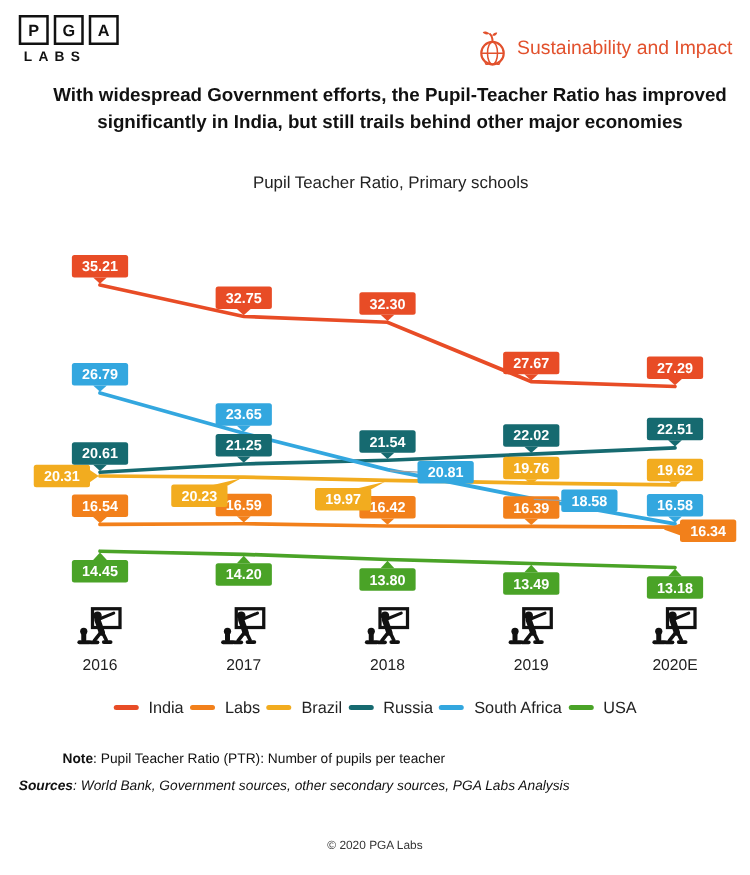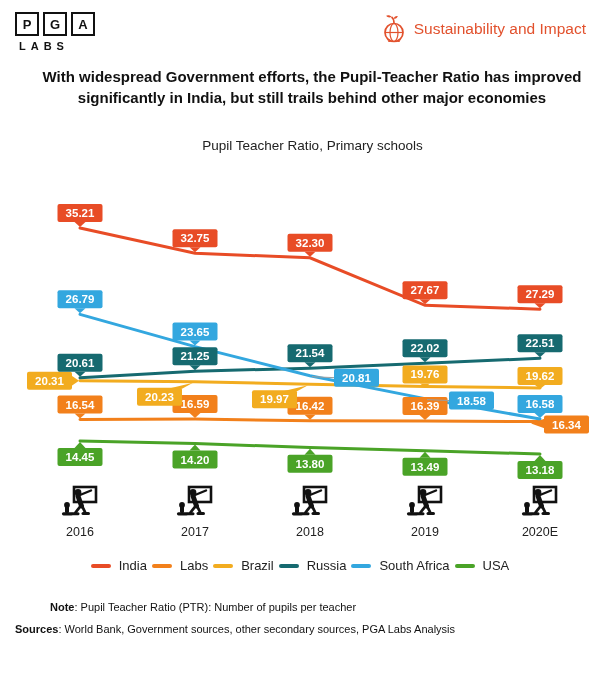--- a/index.html
+++ b/index.html
@@ -6,39 +6,39 @@
   .page{position:relative;width:600px;height:700px;background:#fff;overflow:hidden;
         font-family:"Liberation Sans",sans-serif;color:#111;}
   
   .logo{position:absolute;left:15px;top:12px;}
   .logo-boxes{display:flex;gap:4px;}
   .logo-box{width:20px;height:20px;border:2.5px solid #111;display:flex;align-items:center;
             justify-content:center;font-weight:bold;font-size:13px;}
   .logo-sub{font-size:11px;font-weight:bold;letter-spacing:5px;
             margin-top:4px;padding-left:4px;}
   
-  .badge{position:absolute;right:14px;top:14px;display:flex;align-items:center;gap:7px;}
+  .badge{position:absolute;right:14px;top:24px;display:flex;align-items:center;gap:7px;}
   .badge-text{font-size:15.5px;color:#E2512D;}
   
   .title{position:absolute;top:66px;left:0;right:0;text-align:center;font-weight:bold;
          font-size:15px;line-height:21px;margin-left:24px;}
   .title span{display:inline-block;max-width:578px;}
   .subtitle{position:absolute;top:138px;left:0;right:0;text-align:center;font-size:13.5px;color:#222;padding-left:25px;}
   
   #chart{position:absolute;top:170px;left:0;}
   #chart text{font-family:"Liberation Sans",sans-serif;}
   
   .legend{position:absolute;top:558px;left:0;right:0;display:flex;justify-content:center;
           align-items:center;gap:5px;}
   .legend-item{display:flex;align-items:center;gap:8px;font-size:13px;color:#222;}
   .legend-swatch{width:20px;height:4px;border-radius:2px;display:inline-block;}
   
   .note-line{position:absolute;left:15px;font-size:11px;color:#111;}
   .note-1{top:601px;padding-left:35px;}
-  .note-2{top:623px;}
+  .note-2{top:623px;font-style:italic;}
   
   .footer{position:absolute;top:671px;left:0;right:0;text-align:center;font-size:9.5px;color:#333;}
 </style>
 </head>
 <body>
 
 <div class="page">
 
   <div class="logo">
     <div class="logo-boxes">
@@ -322,14 +322,15 @@
       </div>
     </div>
 
   <div class="note-line note-1">
     <b>Note</b><span>: Pupil Teacher Ratio (PTR): Number of pupils per teacher</span>
   </div>
   <div class="note-line note-2">
     <b>Sources</b><span>: World Bank, Government sources, other secondary sources, PGA Labs Analysis</span>
   </div>
 
+  <div class="footer">© 2020 PGA Labs</div>
 
 </div>
 
 </body></html>

